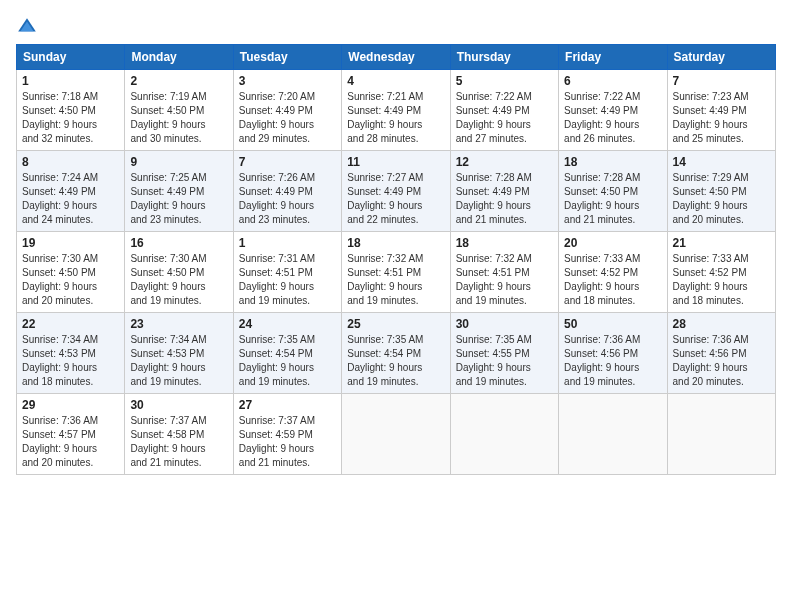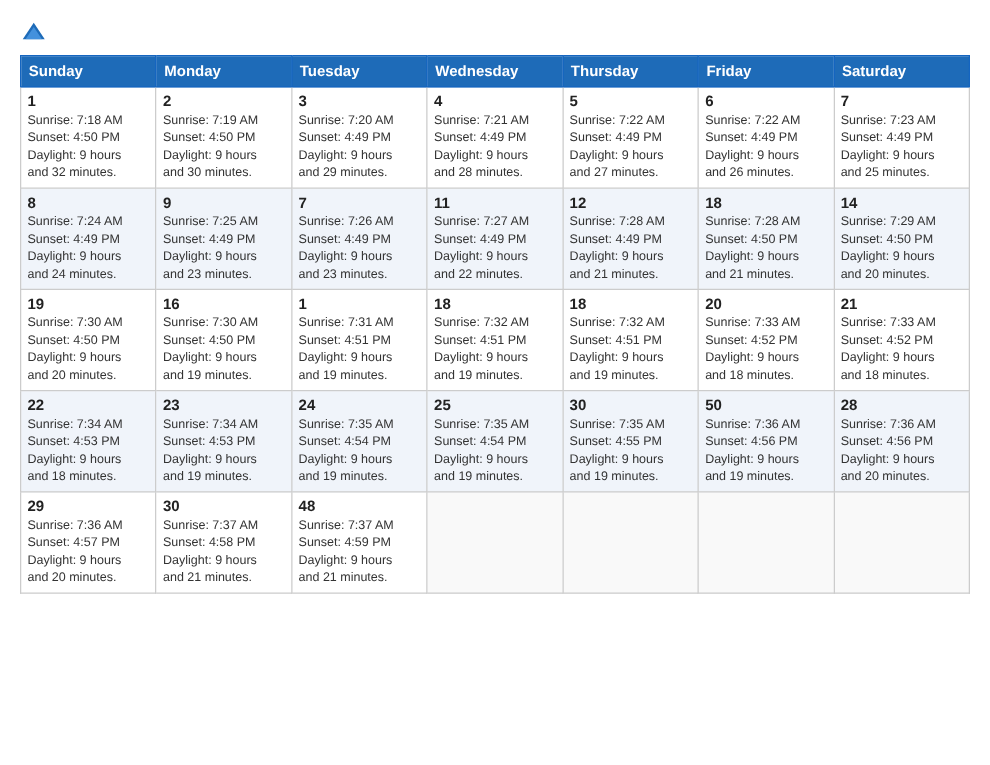--- a/index.html
+++ b/index.html
@@ -256,21 +256,21 @@
         <tr>
           <td>
             <span class="day-number">29</span>
             <div class="day-detail">Sunrise: 7:36 AM<br>Sunset: 4:57 PM<br>Daylight: 9 hours<br>and 20 minutes.</div>
           </td>
           <td>
             <span class="day-number">30</span>
             <div class="day-detail">Sunrise: 7:37 AM<br>Sunset: 4:58 PM<br>Daylight: 9 hours<br>and 21 minutes.</div>
           </td>
           <td>
-            <span class="day-number">48</span>
+            <span class="day-number">27</span>
             <div class="day-detail">Sunrise: 7:37 AM<br>Sunset: 4:59 PM<br>Daylight: 9 hours<br>and 21 minutes.</div>
           </td>
           <td class="empty-cell"></td>
           <td class="empty-cell"></td>
           <td class="empty-cell"></td>
           <td class="empty-cell"></td>
         </tr>
       </tbody>
   </table>
 </div>

